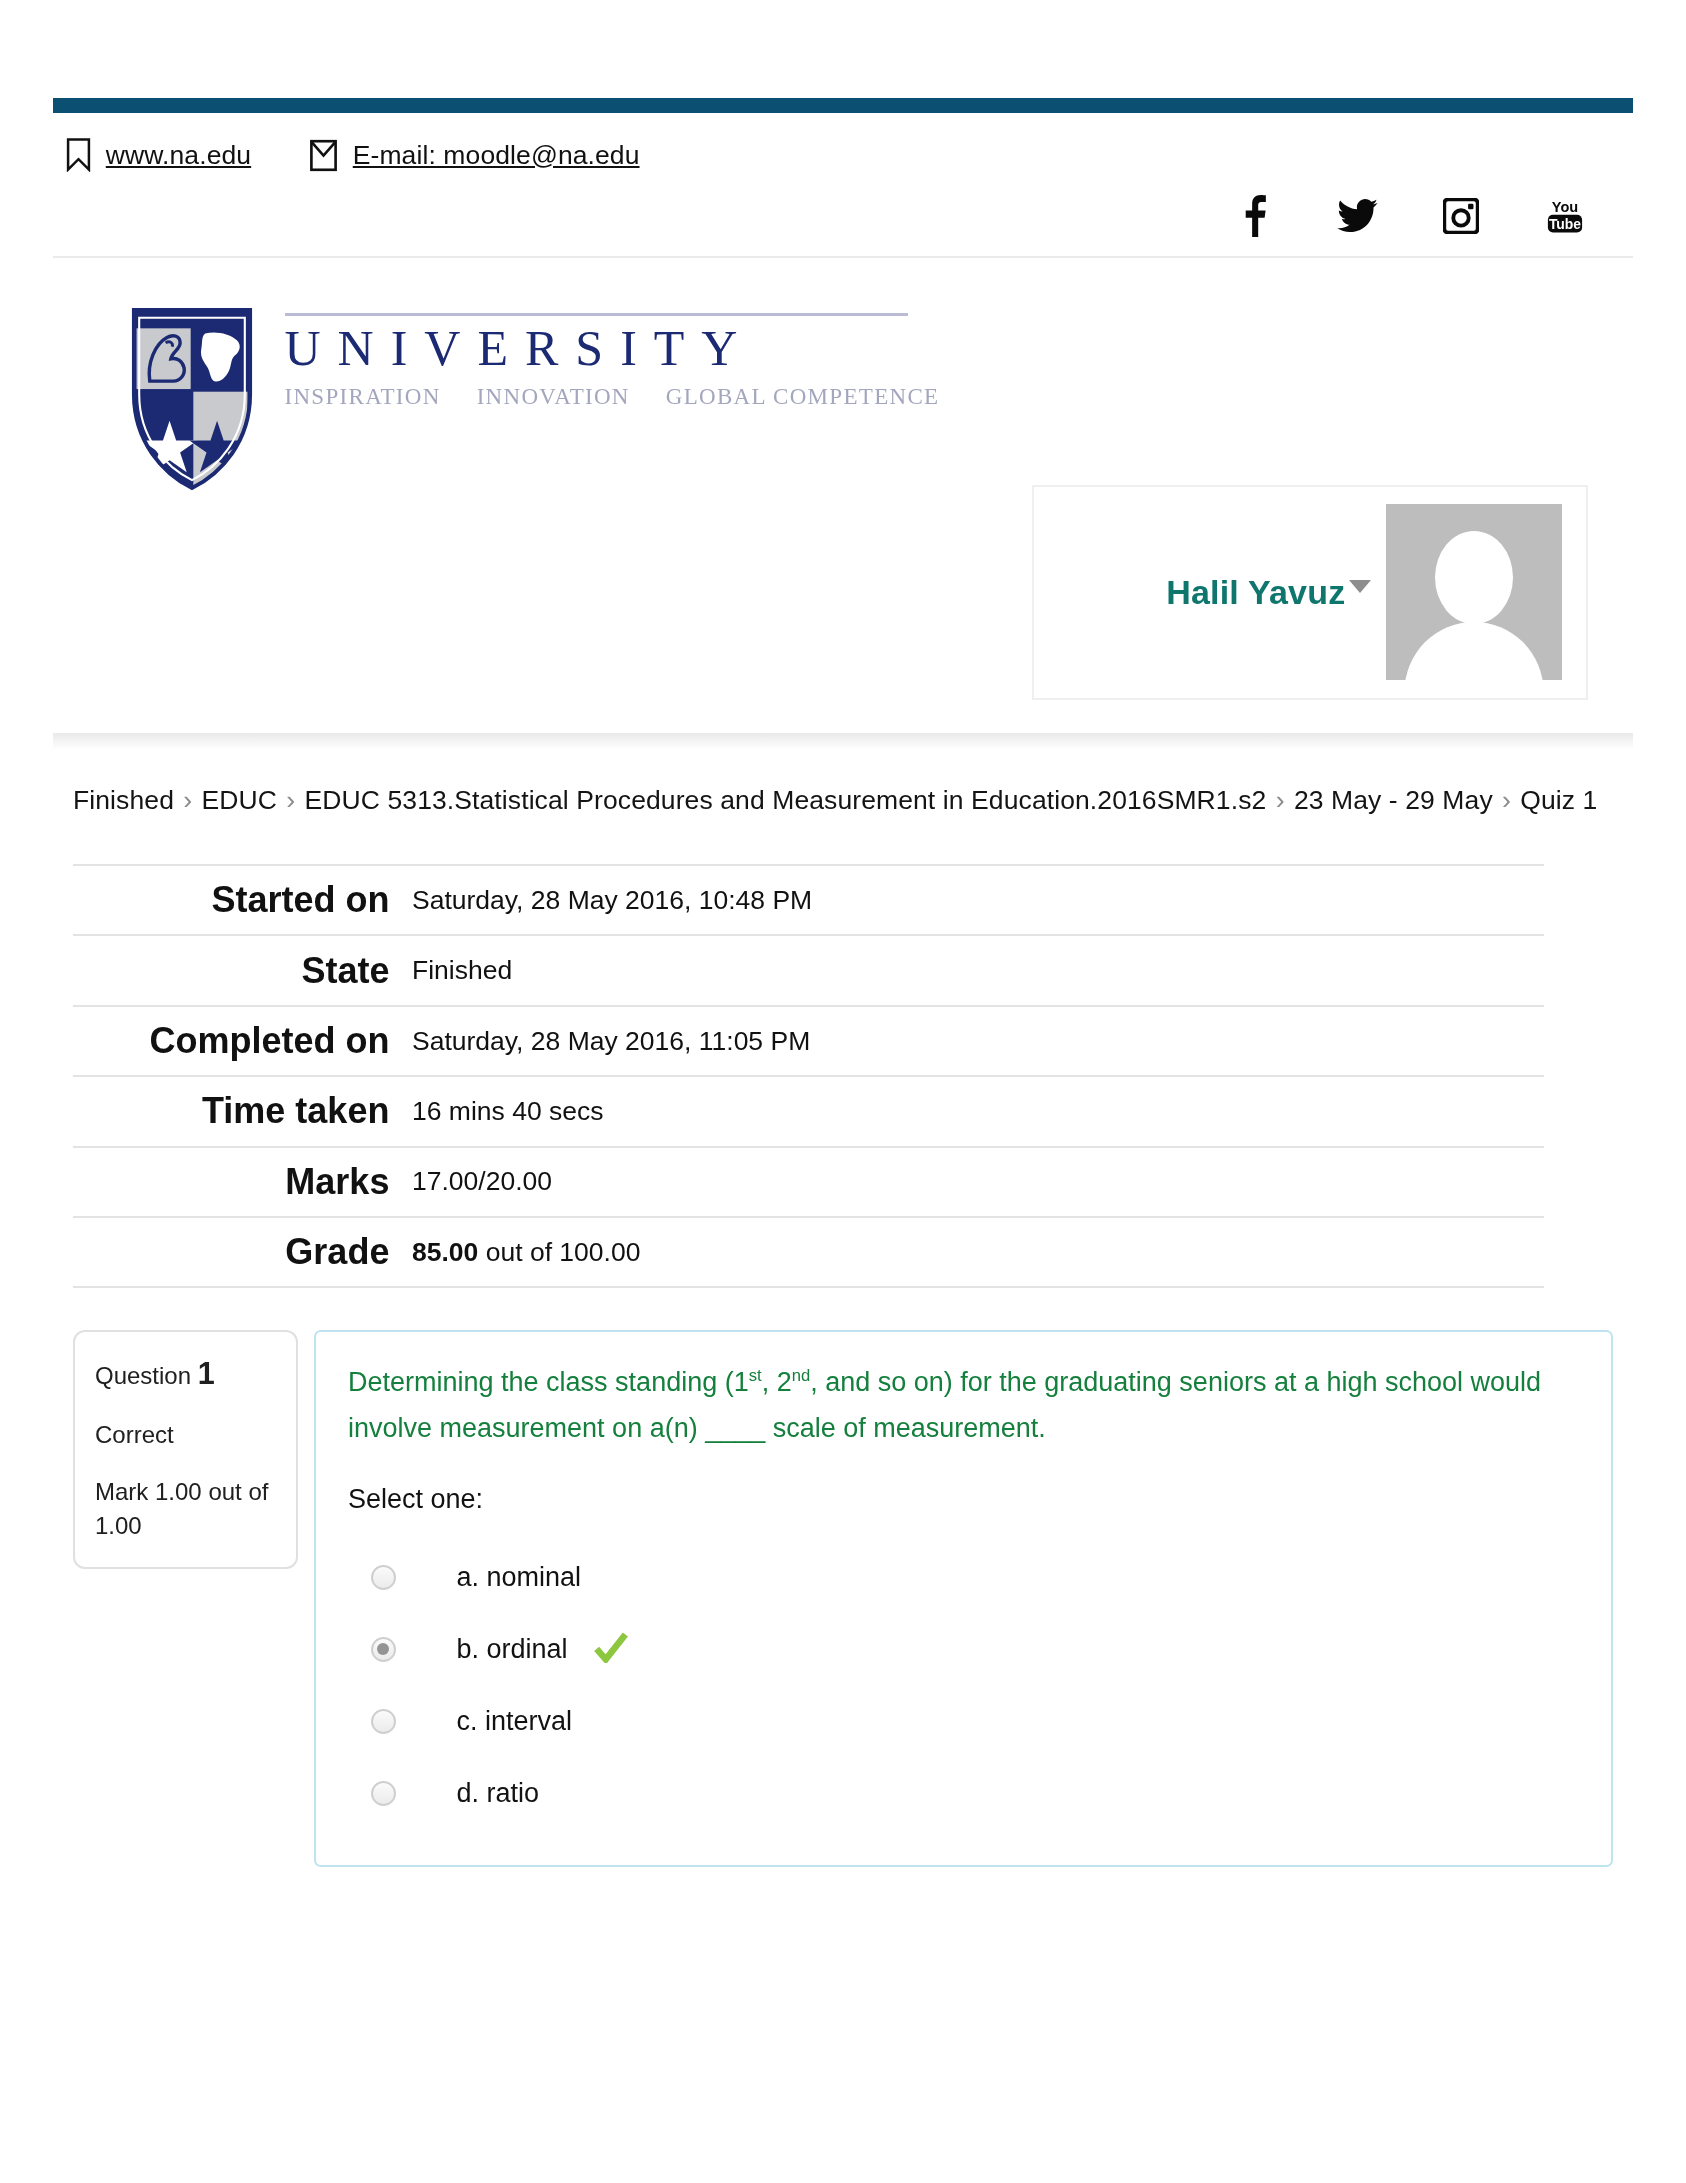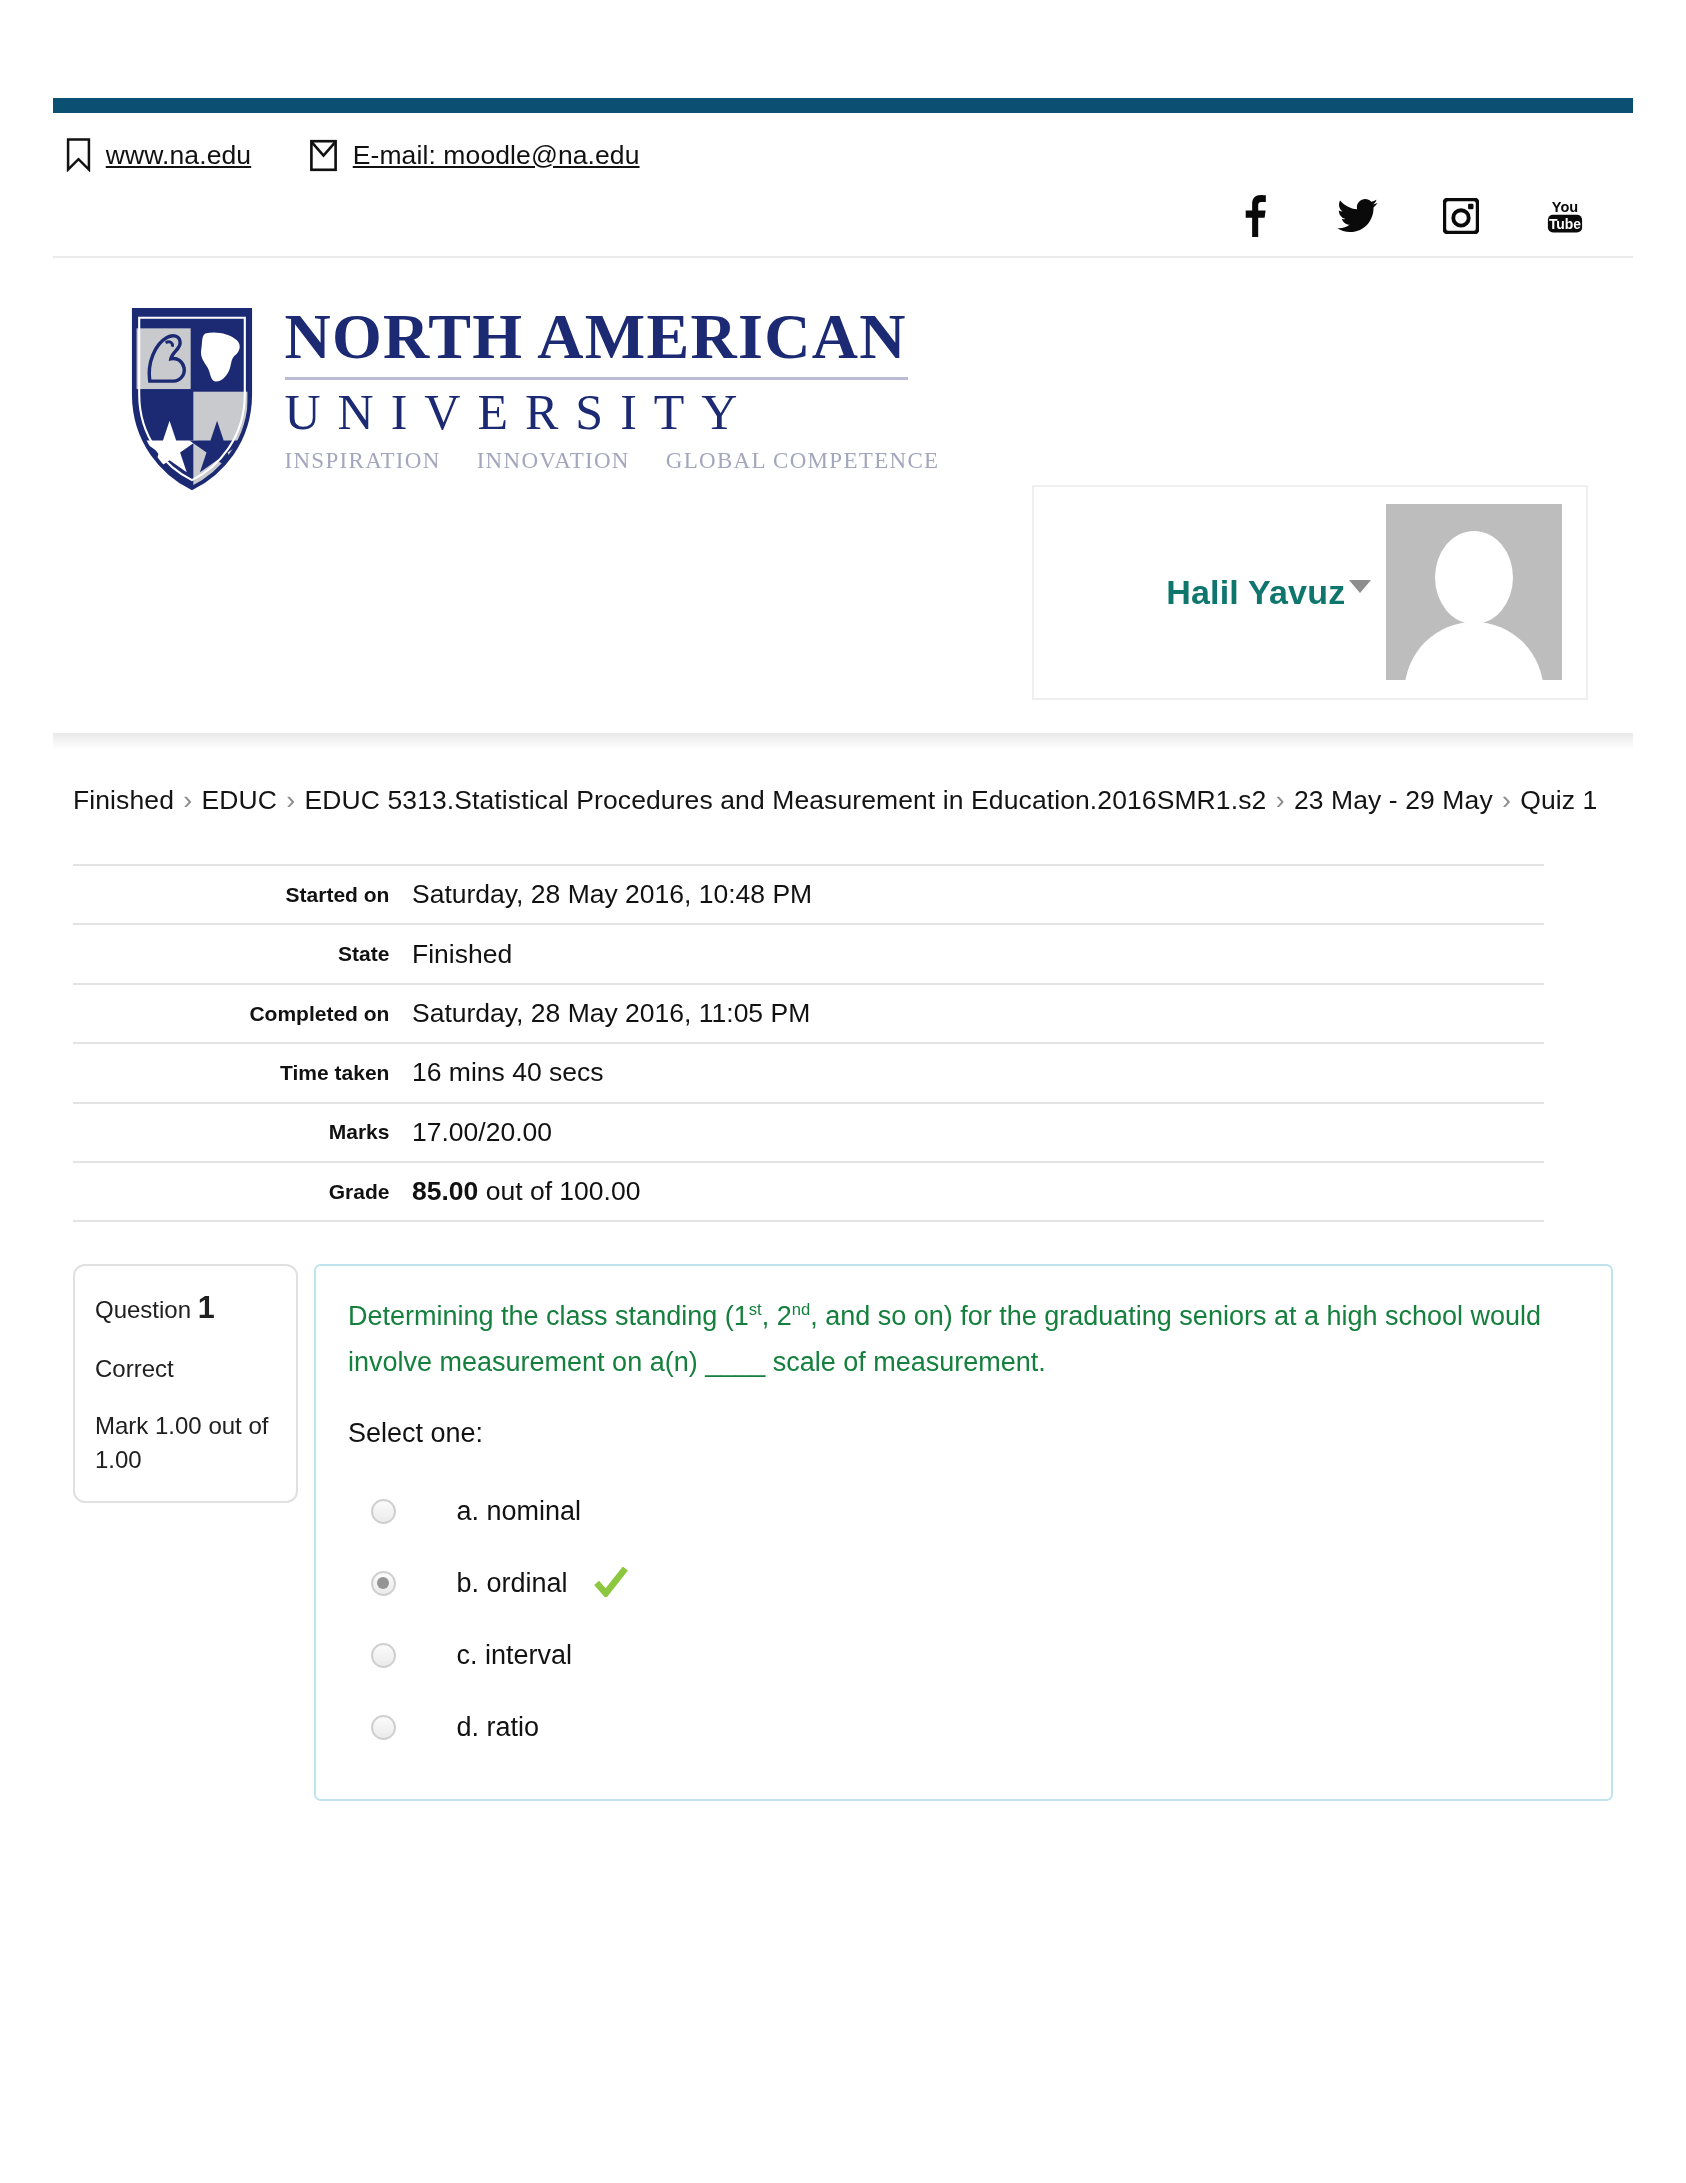--- a/index.html
+++ b/index.html
@@ -194,21 +194,21 @@
   
   .summary {
     margin: 36px 73px 0 73px;
     width: 1471px;
     border-collapse: collapse;
   }
   .summary tr { border-top: 2px solid #e3e3e3; }
   .summary tr:last-child { border-bottom: 2px solid #e3e3e3; }
   .summary th {
     text-align: right;
-    font-size: 21px;
+    font-size: 36px;
     font-weight: 700;
     color: #111;
     padding: 13.2px 14.6px 13.2px 0;
     width: 331px;
     white-space: nowrap;
     vertical-align: middle;
   }
   .summary td {
     text-align: left;
     font-size: 26.5px;
@@ -412,21 +412,20 @@
           <path d="M33 92 L38 107 L54 107 L41 116 L46 131 L33 122 L20 131 L25 116 L12 107 L28 107 Z" fill="#ffffff"></path>
 
           <path d="M69 92 L74 107 L90 107 L77 116 L82 131 L69 122 L56 131 L61 116 L48 107 L64 107 Z" fill="#1c2a73"></path>
         </g>
         <path d="M6 8 H94 V72 C94 108 72 132 50 143 C28 132 6 108 6 72 Z" fill="none" stroke="#1c2a73" stroke-width="3"></path>
         <path d="M10 14 H90 V72 C90 105 70 127 50 137 C30 127 10 105 10 72 Z" fill="none" stroke="#ffffff" stroke-width="1.6"></path>
       </svg>
     </div>
 
     <div class="wordmark">
-      <div class="wm-line1">NORTH AMERICAN</div>
       <div class="wm-rule"></div>
       <div class="wm-line2">UNIVERSITY</div>
       <div class="wm-tag">
         <span>INSPIRATION</span><span>INNOVATION</span><span>GLOBAL COMPETENCE</span>
       </div>
     </div>
 
   </div>
 
   <div class="user-card-row">

